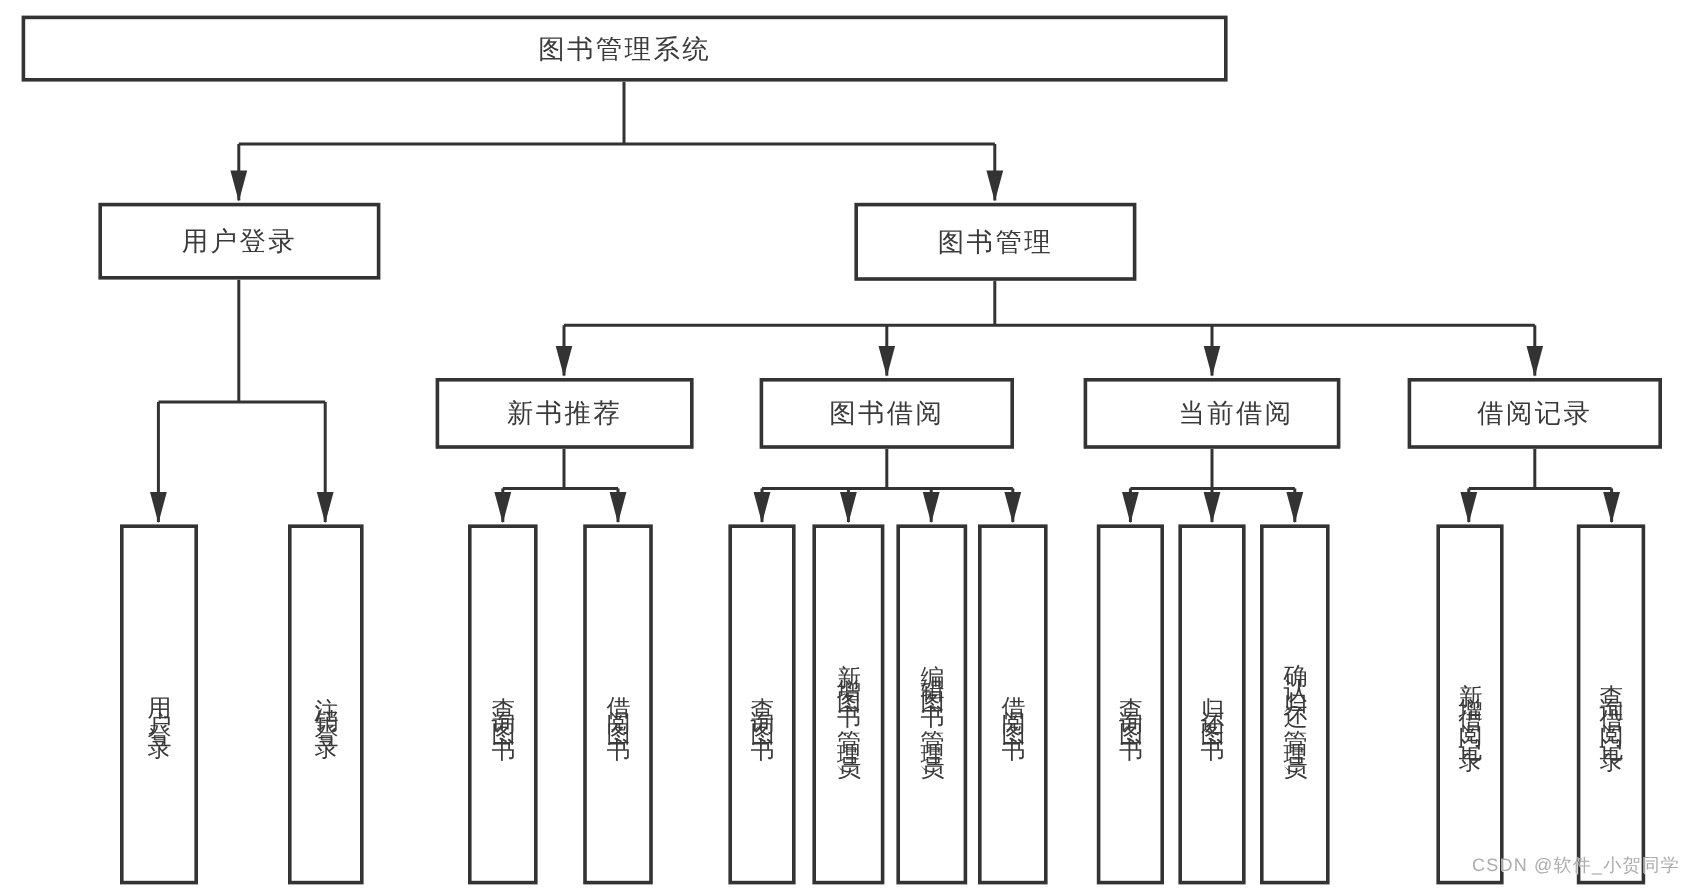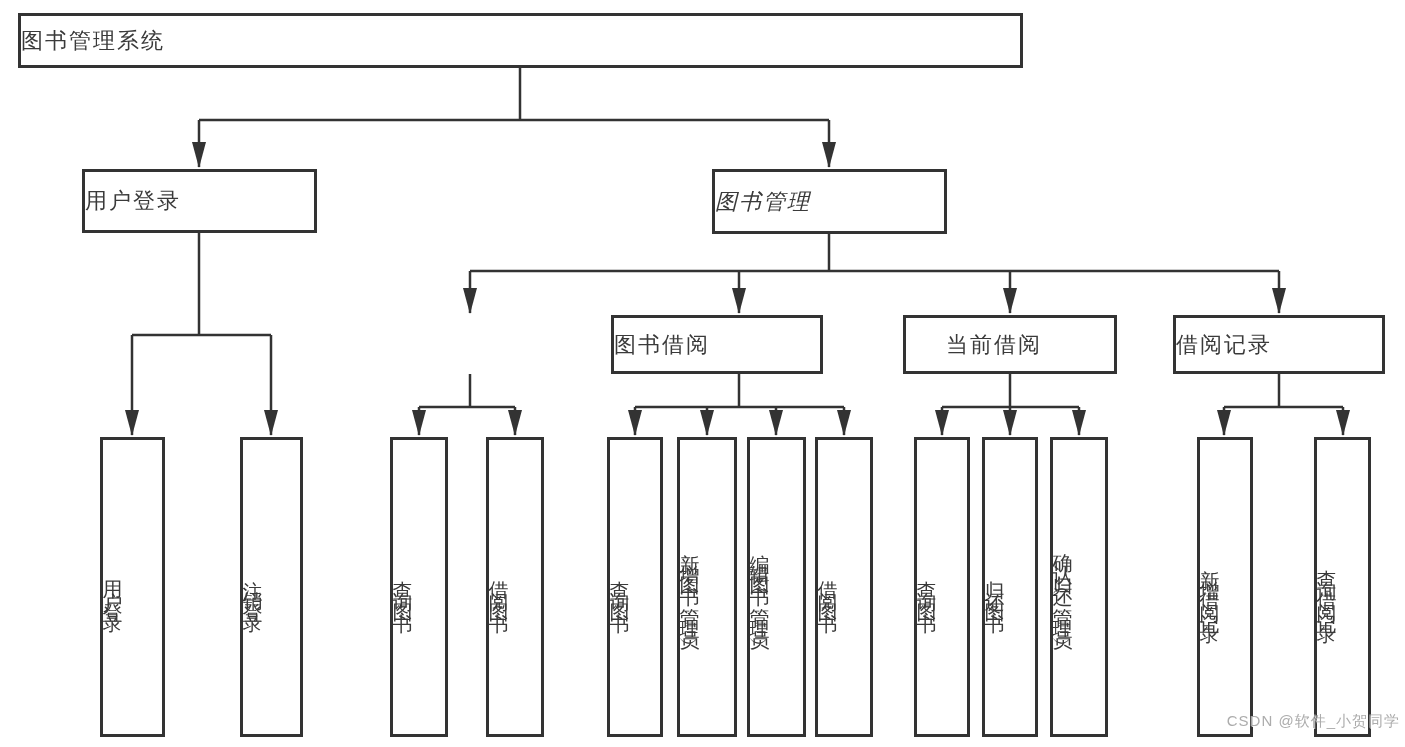--- a/index.html
+++ b/index.html
@@ -21,21 +21,21 @@
     width: 1405px; height: 747px;
     z-index: 0;
   }
   .node {
     position: absolute;
     box-sizing: border-box;
     border: 3px solid #333333;
     background: #ffffff;
     display: flex;
     align-items: center;
-    justify-content: flex-start;
+    justify-content: center;
     color: #333333;
     z-index: 1;
   }
   .node.root { border-width: 3px; }
   .hlabel {
     font-size: 22px;
     letter-spacing: 2px;
     white-space: nowrap;
     color: #3a3a3a;
   }
@@ -57,23 +57,23 @@
     letter-spacing: 1px;
     color: rgba(168, 168, 168, 0.95);
     text-shadow: 1px 1px 0 rgba(255,255,255,0.8);
     z-index: 3;
     white-space: nowrap;
   }
 
   
   .n-root     { left: 18px;   top: 13px;  width: 1005px; height: 55px; }
   .n-login    { left: 82px;   top: 169px; width: 235px;  height: 64px; }
-  .n-mgmt     { left: 712px;  top: 169px; width: 235px;  height: 65px; font-style: italic; }
+  .n-mgmt     { left: 712px;  top: 169px; width: 235px;  height: 65px; }
   .n-newbook  { left: 363px;  top: 315px; width: 215px;  height: 59px; }
-  .n-borrow   { left: 611px;  top: 315px; width: 212px;  height: 59px; }
+  .n-borrow   { left: 633px;  top: 315px; width: 212px;  height: 59px; }
   .n-current  { left: 903px;  top: 315px; width: 214px;  height: 59px; padding-left: 40px; }
   .n-records  { left: 1173px; top: 315px; width: 212px;  height: 59px; }
 
   .leaf { top: 437px; height: 300px; }
   .n-l-login1   { left: 100px;  width: 65px; }
   .n-l-logout   { left: 240px;  width: 63px; }
   .n-nb-query   { left: 390px;  width: 58px; }
   .n-nb-borrow  { left: 486px;  width: 58px; }
   .n-bb-query   { left: 607px;  width: 56px; }
   .n-bb-add     { left: 677px;  width: 60px; }
@@ -144,20 +144,23 @@
     <span class="hlabel">图书管理系统</span>
   </div>
 
   <div class="node n-login">
     <span class="hlabel">用户登录</span>
   </div>
   <div class="node n-mgmt">
     <span class="hlabel">图书管理</span>
   </div>
 
+  <div class="node n-newbook">
+    <span class="hlabel">新书推荐</span>
+  </div>
   <div class="node n-borrow">
     <span class="hlabel">图书借阅</span>
   </div>
   <div class="node n-current">
     <span class="hlabel">当前借阅</span>
   </div>
   <div class="node n-records">
     <span class="hlabel">借阅记录</span>
   </div>
 

